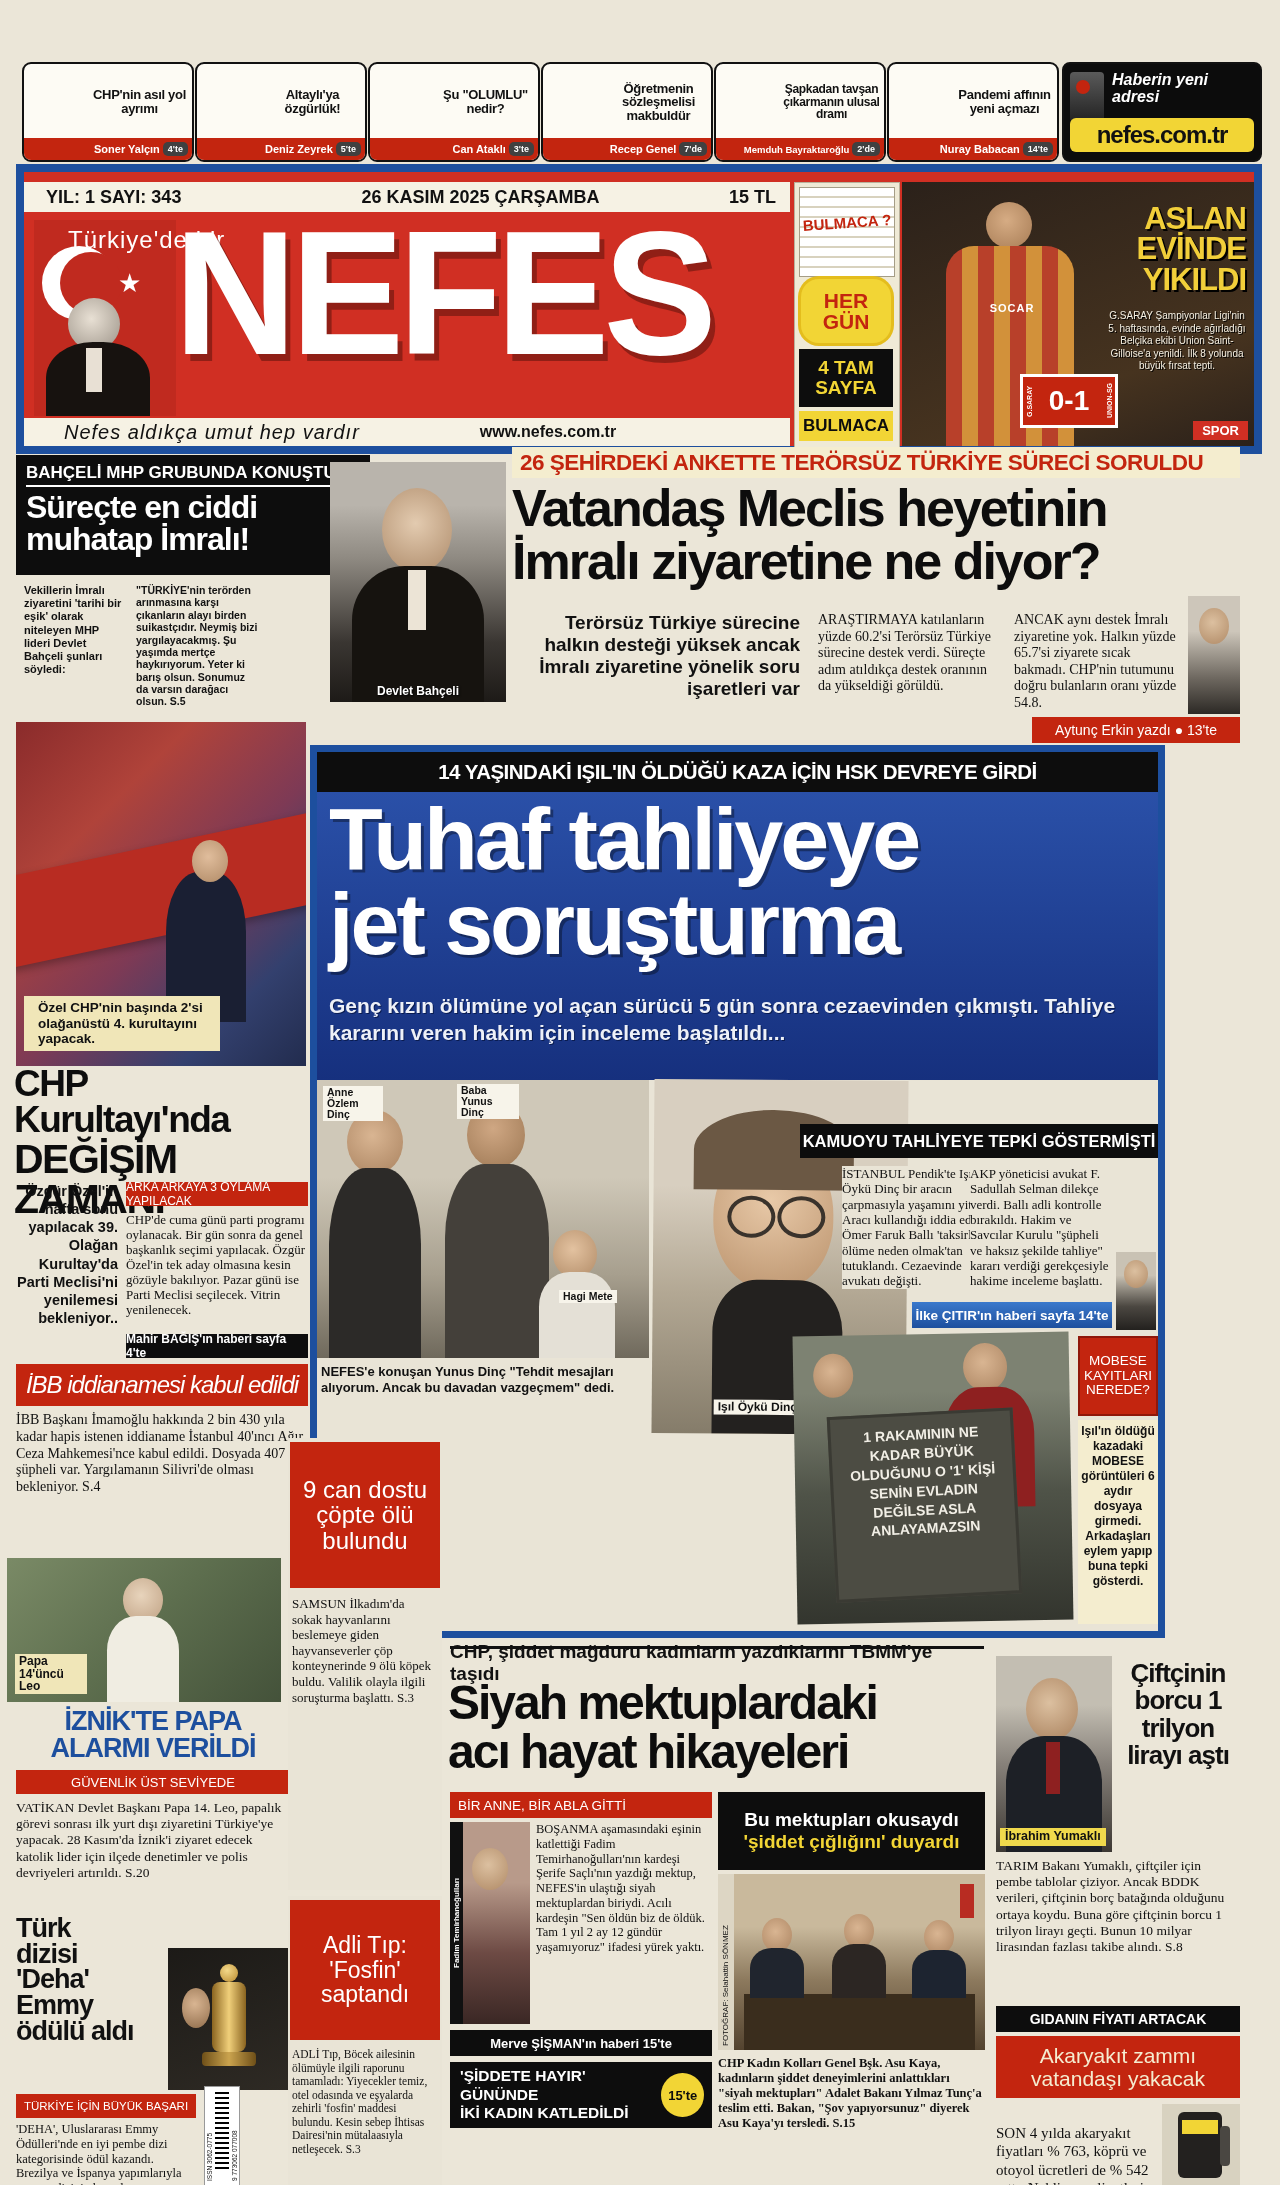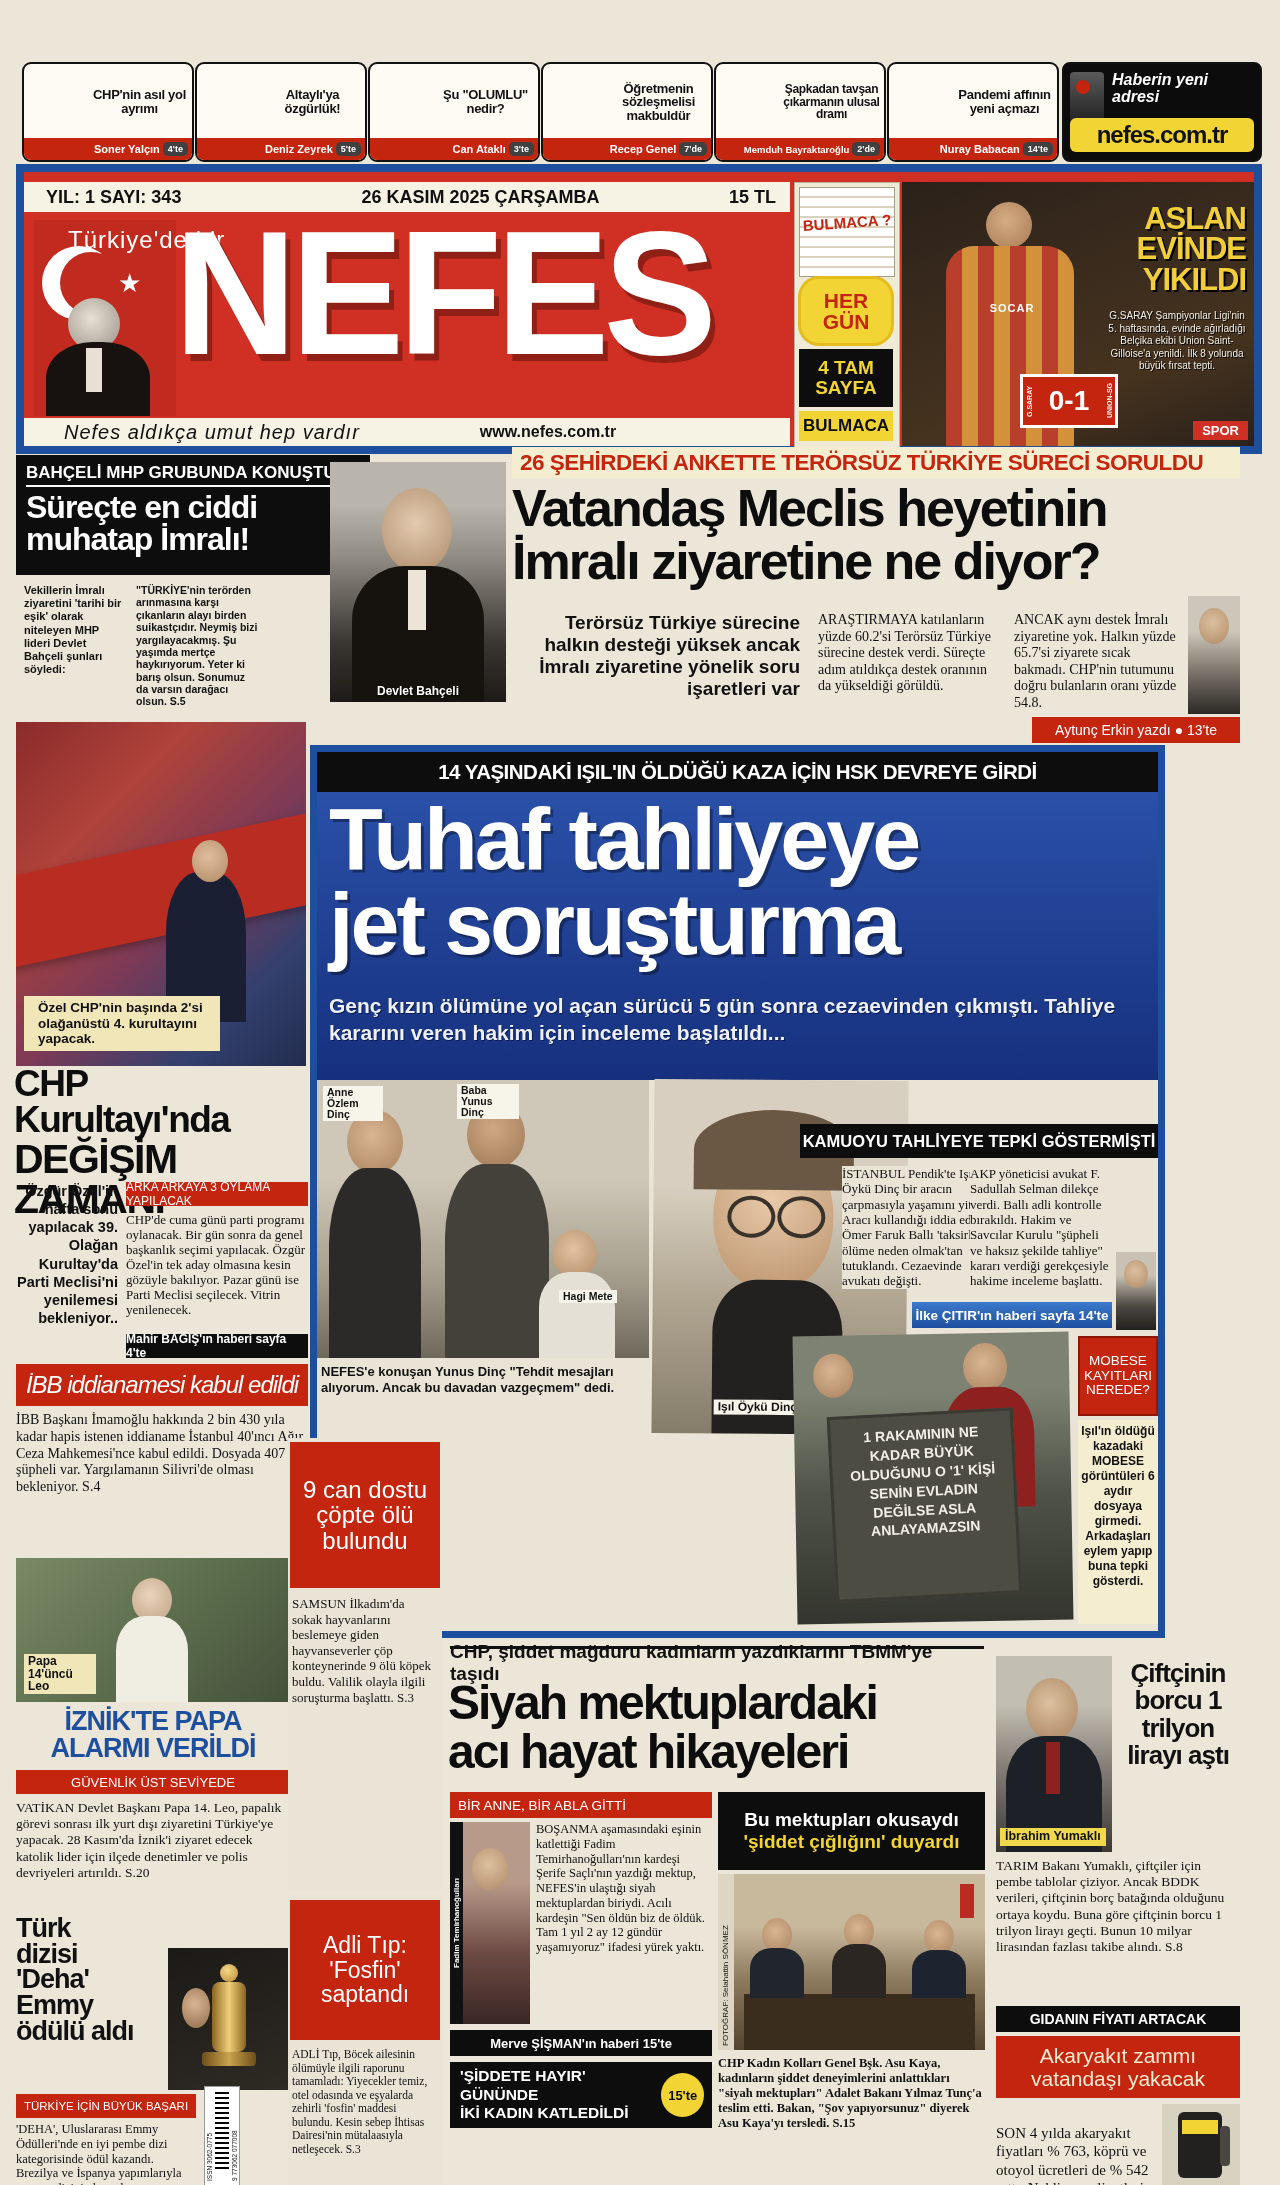--- a/index.html
+++ b/index.html
@@ -238,21 +238,21 @@
   <div class="abs" style="left:288px;top:1438px;width:154px;height:452px;background:#e9e4d6;z-index:6;">
     <div class="redstrip" style="position:absolute;left:2px;top:4px;width:150px;height:146px;font-size:24px;line-height:1.05;text-align:center;">9 can dostu çöpte ölü bulundu</div>
     <div class="serif" style="position:absolute;left:4px;top:158px;width:146px;font-size:13px;line-height:1.2;">SAMSUN İlkadım'da sokak hayvanlarını beslemeye giden hayvanseverler çöp konteynerinde 9 ölü köpek buldu. Valilik olayla ilgili soruşturma başlattı. S.3</div>
   </div>
 
   <div class="abs" style="left:288px;top:1896px;width:154px;height:289px;background:#e9e4d6;z-index:6;">
     <div class="redstrip" style="position:absolute;left:2px;top:4px;width:150px;height:140px;font-size:23px;line-height:1.08;text-align:center;">Adli Tıp: 'Fosfin' saptandı</div>
     <div class="serif" style="position:absolute;left:4px;top:152px;width:146px;font-size:11.5px;line-height:1.18;">ADLİ Tıp, Böcek ailesinin ölümüyle ilgili raporunu tamamladı: Yiyecekler temiz, otel odasında ve eşyalarda zehirli 'fosfin' maddesi bulundu. Kesin sebep İhtisas Dairesi'nin mütalaasıyla netleşecek. S.3</div>
   </div>
 
-  <div class="photo" style="left:16px;top:1558px;width:274px;height:144px;background:linear-gradient(135deg,#7a8a66,#5d6e4e 50%,#44523a);">
+  <div class="photo" style="left:7px;top:1558px;width:274px;height:144px;background:linear-gradient(135deg,#7a8a66,#5d6e4e 50%,#44523a);">
     <div class="abs" style="left:116px;top:20px;width:40px;height:44px;border-radius:50%;background:radial-gradient(circle at 45% 40%,#e8d4bc,#bfa183);"></div>
     <div class="abs" style="left:100px;top:58px;width:72px;height:86px;border-radius:40% 40% 0 0;background:#f0ede2;"></div>
     <div class="whitelbl" style="left:8px;bottom:8px;font-size:12px;width:64px;background:#f0e6b8;">Papa 14'üncü Leo</div>
   </div>
   <div class="abs b" style="left:16px;top:1708px;width:274px;text-align:center;color:#1d4f9e;font-size:27px;line-height:1.0;letter-spacing:-1px;">İZNİK'TE PAPA ALARMI VERİLDİ</div>
   <div class="abs redstrip" style="left:16px;top:1770px;width:274px;height:24px;font-size:13px;">GÜVENLİK ÜST SEVİYEDE</div>
   <div class="abs serif" style="left:16px;top:1800px;width:274px;font-size:13.5px;line-height:1.2;">VATİKAN Devlet Başkanı Papa 14. Leo, papalık görevi sonrası ilk yurt dışı ziyaretini Türkiye'ye yapacak. 28 Kasım'da İznik'i ziyaret edecek katolik lider için ilçede denetimler ve polis devriyeleri artırıldı. S.20</div>
 
   <div class="abs b" style="left:16px;top:1916px;width:120px;font-size:27px;line-height:0.95;letter-spacing:-1px;">Türk dizisi 'Deha' Emmy ödülü aldı</div>
   <div class="photo" style="left:168px;top:1948px;width:122px;height:142px;background:linear-gradient(160deg,#1c1a17,#2e2a24);">

